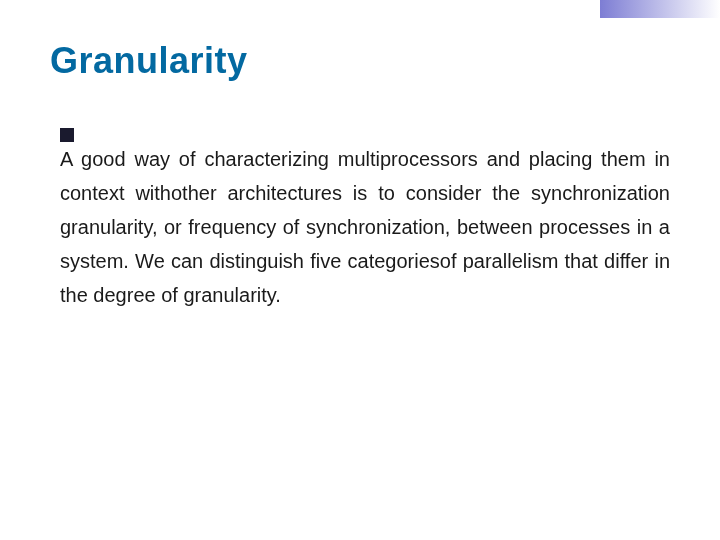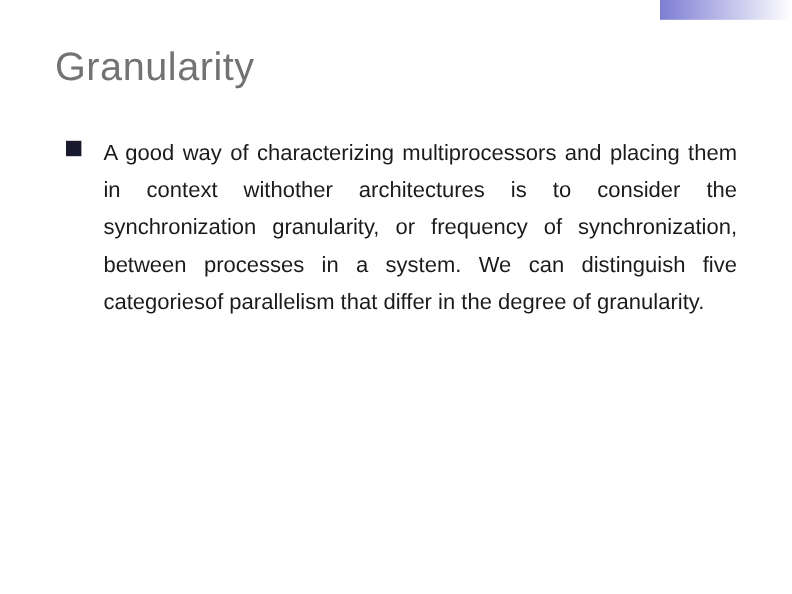--- a/index.html
+++ b/index.html
@@ -30,29 +30,29 @@
     .slide-container {
       width: 720px;
       height: 540px;
       background: #ffffff;
       padding: 40px 50px 40px 50px;
       position: relative;
     }
 
     .title {
       font-size: 36px;
-      font-weight: normal;
-      color: #737373;
+      font-weight: bold;
+      color: #0369a1;
       margin-bottom: 40px;
       letter-spacing: 0.5px;
     }
 
     .content-area {
       display: flex;
-      flex-direction: row;
+      flex-direction: column;
       align-items: flex-start;
       padding-left: 10px;
     }
 
     .bullet-point {
       width: 14px;
       height: 14px;
       background: #1a1a2e;
       margin-top: 6px;
       margin-right: 20px;

